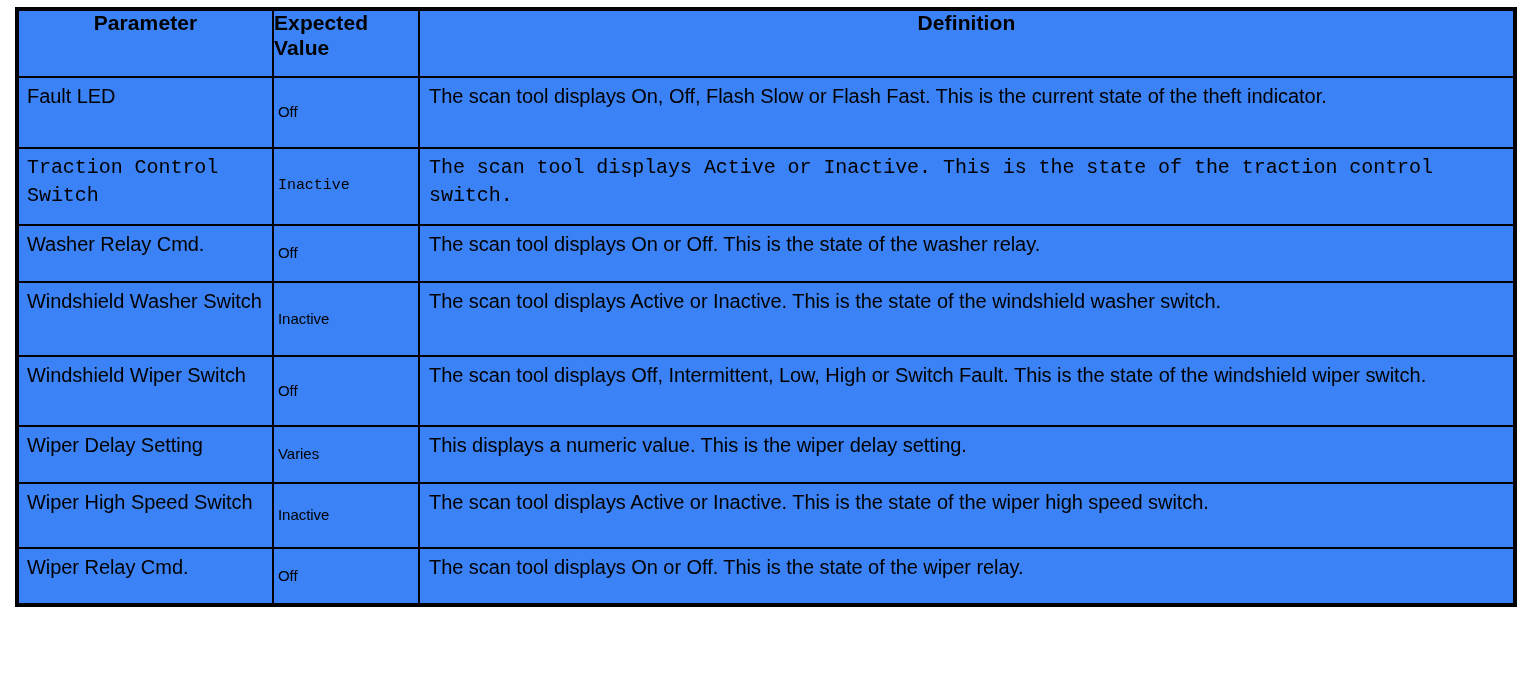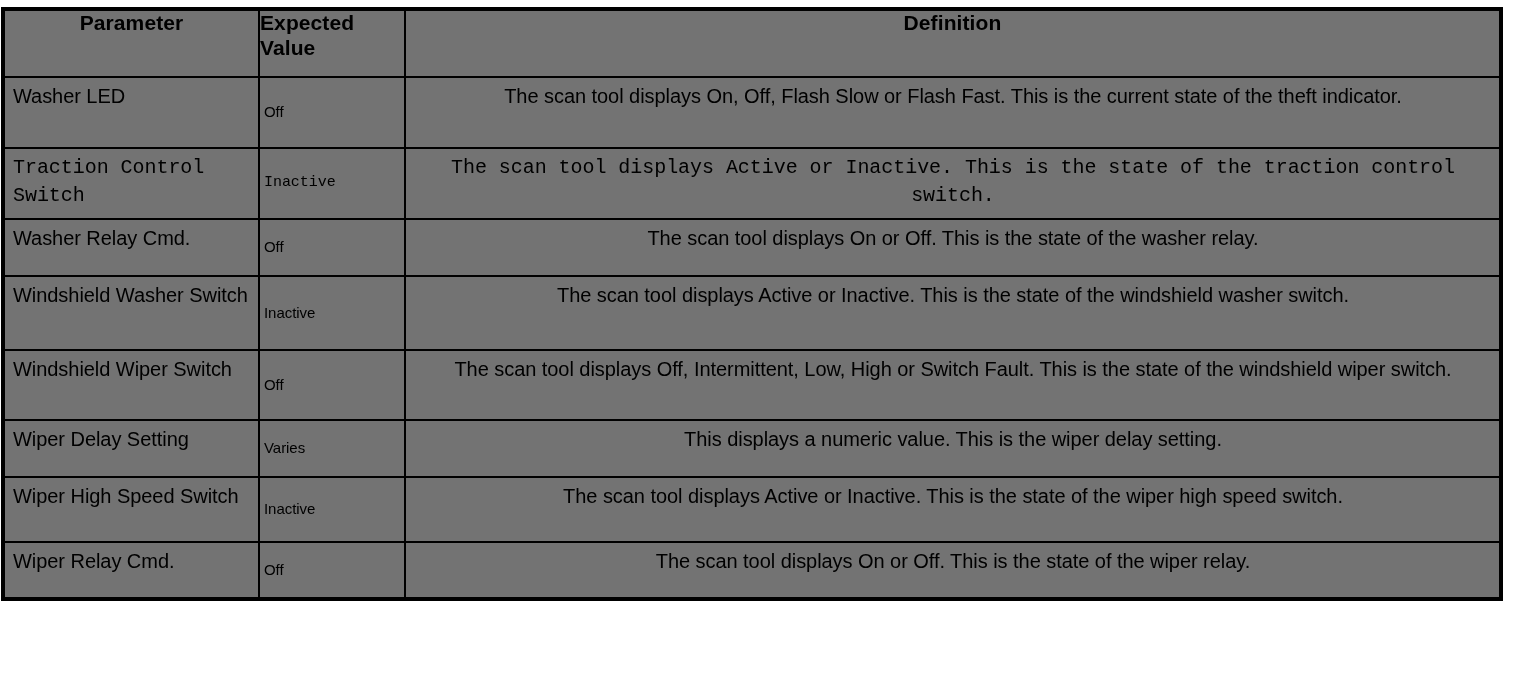--- a/index.html
+++ b/index.html
@@ -17,26 +17,26 @@
 
   .page {
     position: relative;
     width: 1520px;
     height: 690px;
     background: #ffffff;
   }
 
   .param-table {
     position: absolute;
-    left: 1px;
+    left: 15px;
     top: 7px;
     width: 1247px;
     border-collapse: collapse;
     table-layout: fixed;
-    background: #737373;
+    background: #3b82f6;
     border: 4px solid #000000;
   }
 
   .param-table col.c-param  { width: 256px; }
   .param-table col.c-value  { width: 146px; }
   .param-table col.c-def    { width: 1096px; }
 
   .param-table th,
   .param-table td {
     border: 2px solid #000000;
@@ -72,22 +72,22 @@
     vertical-align: top;
   }
 
   td.cell-value {
     vertical-align: middle;
     padding: 17px 4px;
     font-size: 15px;
   }
 
   td.cell-def {
-    text-align: center;
-    padding: 5px 8px 9px 9px;
+    text-align: left;
+    padding: 5px 8px 15px 9px;
     vertical-align: top;
   }
 
   
   tbody tr.h-2line  { height: 71px; }
   tbody tr.h-2lineB { height: 65px; }
   tbody tr.h-1line  { height: 40px; }
   tbody tr.h-tall   { height: 74px; }
   tbody tr.h-tall2  { height: 70px; }
   tbody tr.h-tall3  { height: 68px; font-family: Liberation Mono, monospace; }
@@ -112,21 +112,21 @@
           <span>Expected</span><br>
           <span>Value</span>
         </th>
         <th class="th-def">Definition</th>
       </tr>
     </thead>
 
     <tbody>
 
       <tr class="h-2line">
-        <td class="cell-param">Washer LED</td>
+        <td class="cell-param">Fault LED</td>
         <td class="cell-value">Off</td>
         <td class="cell-def">The scan tool displays On, Off, Flash Slow or Flash Fast. This is the current state of the theft indicator.</td>
       </tr>
 
       <tr class="h-tall3">
         <td class="cell-param">Traction Control Switch</td>
         <td class="cell-value">Inactive</td>
         <td class="cell-def">The scan tool displays Active or Inactive. This is the state of the traction control switch.</td>
       </tr>
 

